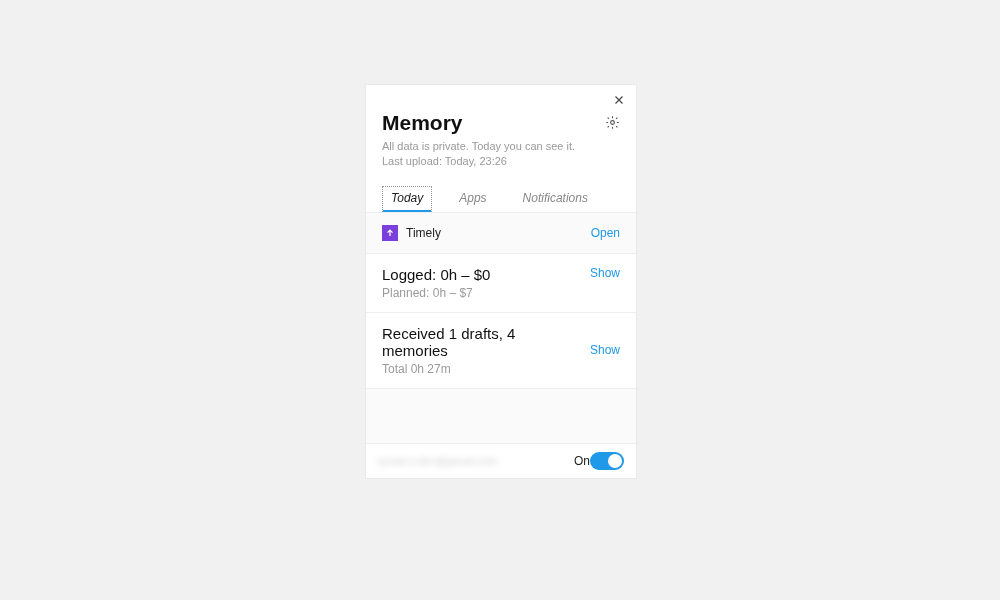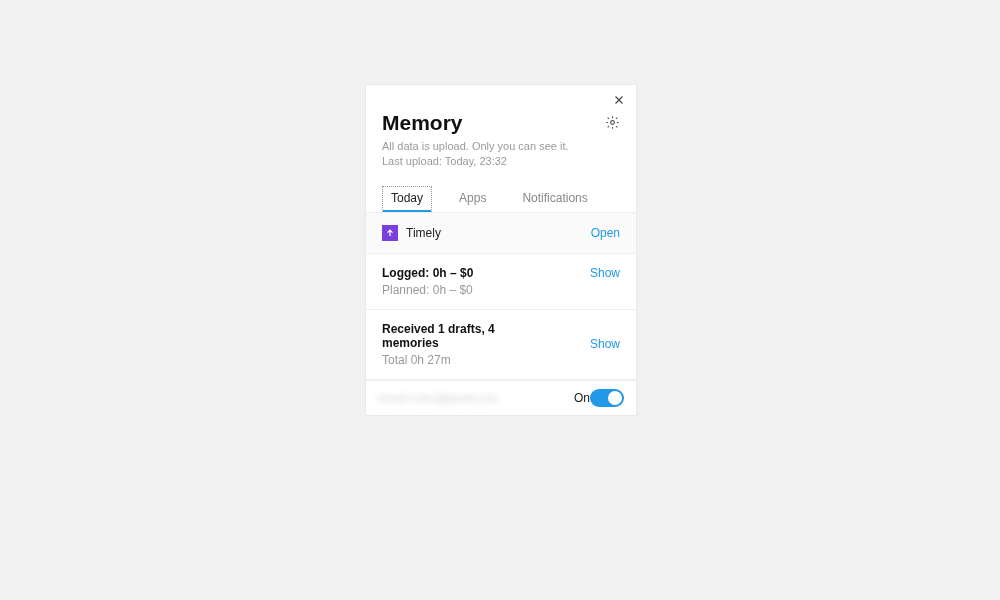--- a/index.html
+++ b/index.html
@@ -9,21 +9,21 @@
     width: 1000px;
     height: 600px;
     position: relative;
     overflow: hidden;
   }
   .panel {
     position: absolute;
     left: 366px;
     top: 85px;
     width: 270px;
-    height: 330px;
+    height: 393px;
     background: #ffffff;
     box-shadow: 0 0 0 1px rgba(0,0,0,0.03);
     display: flex;
     flex-direction: column;
   }
   .close-row {
     display: flex;
     justify-content: flex-end;
     padding: 8px 10px 0 10px;
   }
@@ -63,20 +63,21 @@
     gap: 18px;
     padding: 6px 16px 0 16px;
     border-bottom: 1px solid #eee;
   }
   .tab {
     font-size: 12px;
     color: #888;
     padding: 4px 8px 6px 8px;
     cursor: pointer;
     border: 1px solid transparent;
+    font-style: italic;
   }
   .tab.active {
     color: #222;
     border: 1px dotted #999;
     position: relative;
   }
   .tab.active::after {
     content: "";
     position: absolute;
     left: 0; right: 0;
@@ -118,22 +119,22 @@
     font-size: 12px;
     color: #222;
   }
   .link-action {
     font-size: 12px;
     color: #1f99e8;
     cursor: pointer;
     margin-left: 43px;
   }
   .bold-line {
-    font-size: 12px;
-    font-weight: 700;
+    font-size: 15px;
+    font-weight: 400;
     color: #111;
     margin-bottom: 3px;
   }
   .sub-line {
     font-size: 12px;
     color: #9a9a9a;
   }
   .content-fill {
     flex: 1;
     background: #fafafa;
@@ -188,22 +189,22 @@
     <span class="close-icon">
       <svg viewBox="0 0 24 24" fill="none" stroke="currentColor" stroke-width="2">
         <path d="M18 6 L6 18 M6 6 L18 18"></path>
       </svg>
     </span>
   </div>
 
   <div class="header">
     <div class="header-left">
       <div class="title">Memory</div>
-      <div class="subtitle">All data is upload. Only you can see it.</div>
-      <div class="subtitle">Last upload: Today, 23:32</div>
+      <div class="subtitle">All data is private. Today you can see it.</div>
+      <div class="subtitle">Last upload: Today, 23:26</div>
     </div>
     <span class="gear-icon">
       <svg viewBox="0 0 24 24" fill="none" stroke="currentColor" stroke-width="1.8">
         <circle cx="12" cy="12" r="3"></circle>
         <path d="M12 2v3M12 19v3M4.2 4.2l2.1 2.1M17.7 17.7l2.1 2.1M2 12h3M19 12h3M4.2 19.8l2.1-2.1M17.7 6.3l2.1-2.1"></path>
       </svg>
     </span>
   </div>
 
   <div class="tabs">
@@ -220,21 +221,21 @@
         </svg>
       </div>
       <span class="app-name">Timely</span>
     </div>
     <span class="link-action">Open</span>
   </div>
 
   <div class="section row" style="align-items:flex-start;">
     <div>
       <div class="bold-line">Logged: 0h – $0</div>
-      <div class="sub-line">Planned: 0h – $0</div>
+      <div class="sub-line">Planned: 0h – $7</div>
     </div>
     <span class="link-action">Show</span>
   </div>
 
   <div class="section row" style="align-items:center;">
     <div>
       <div class="bold-line">Received 1 drafts, 4 memories</div>
       <div class="sub-line">Total 0h 27m</div>
     </div>
     <span class="link-action">Show</span>

